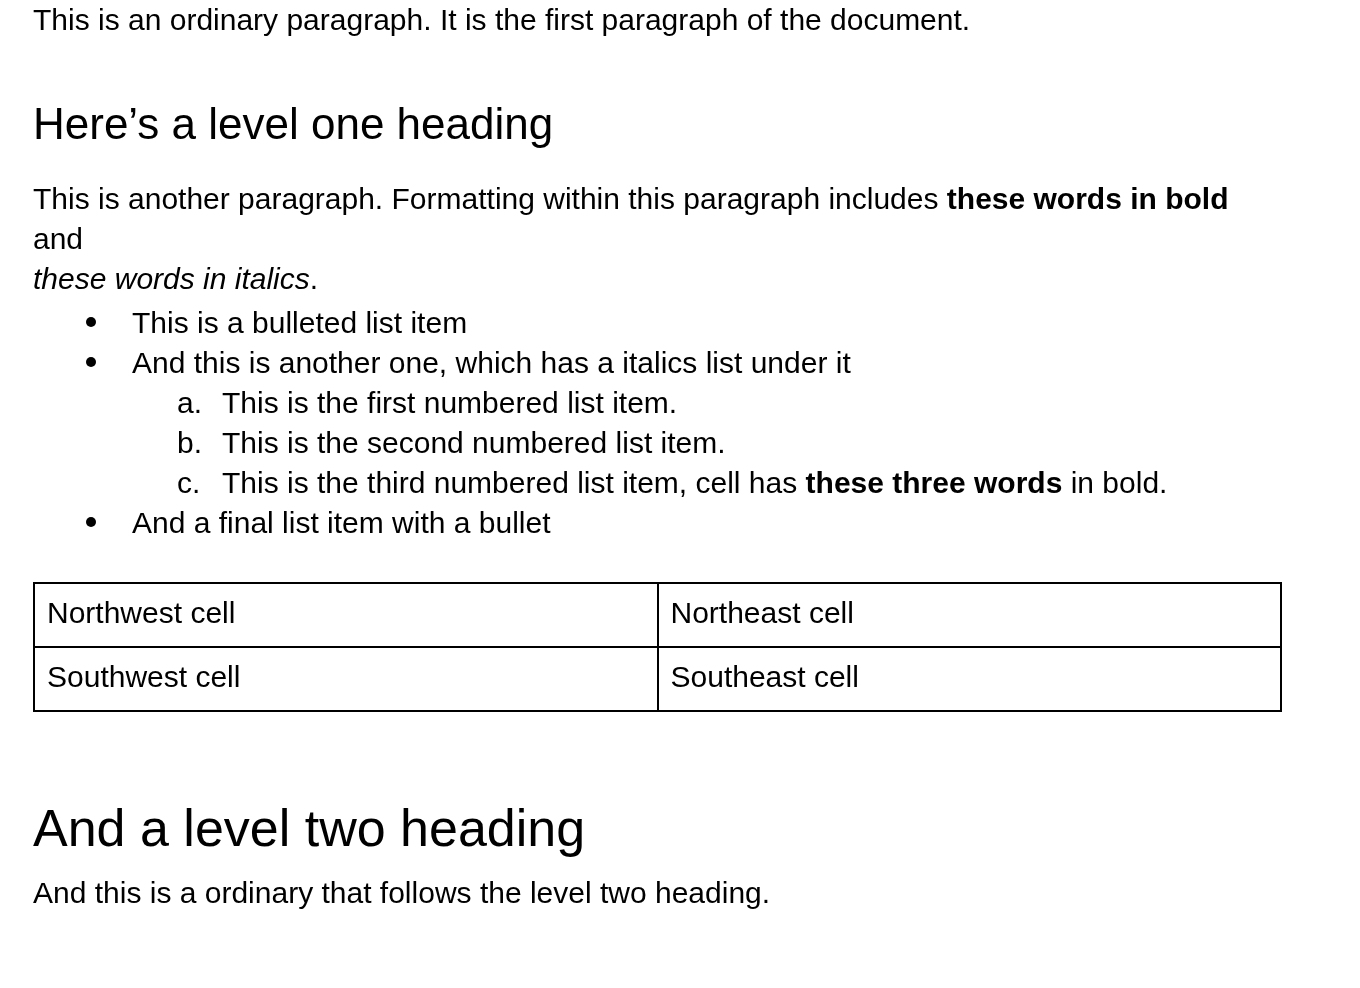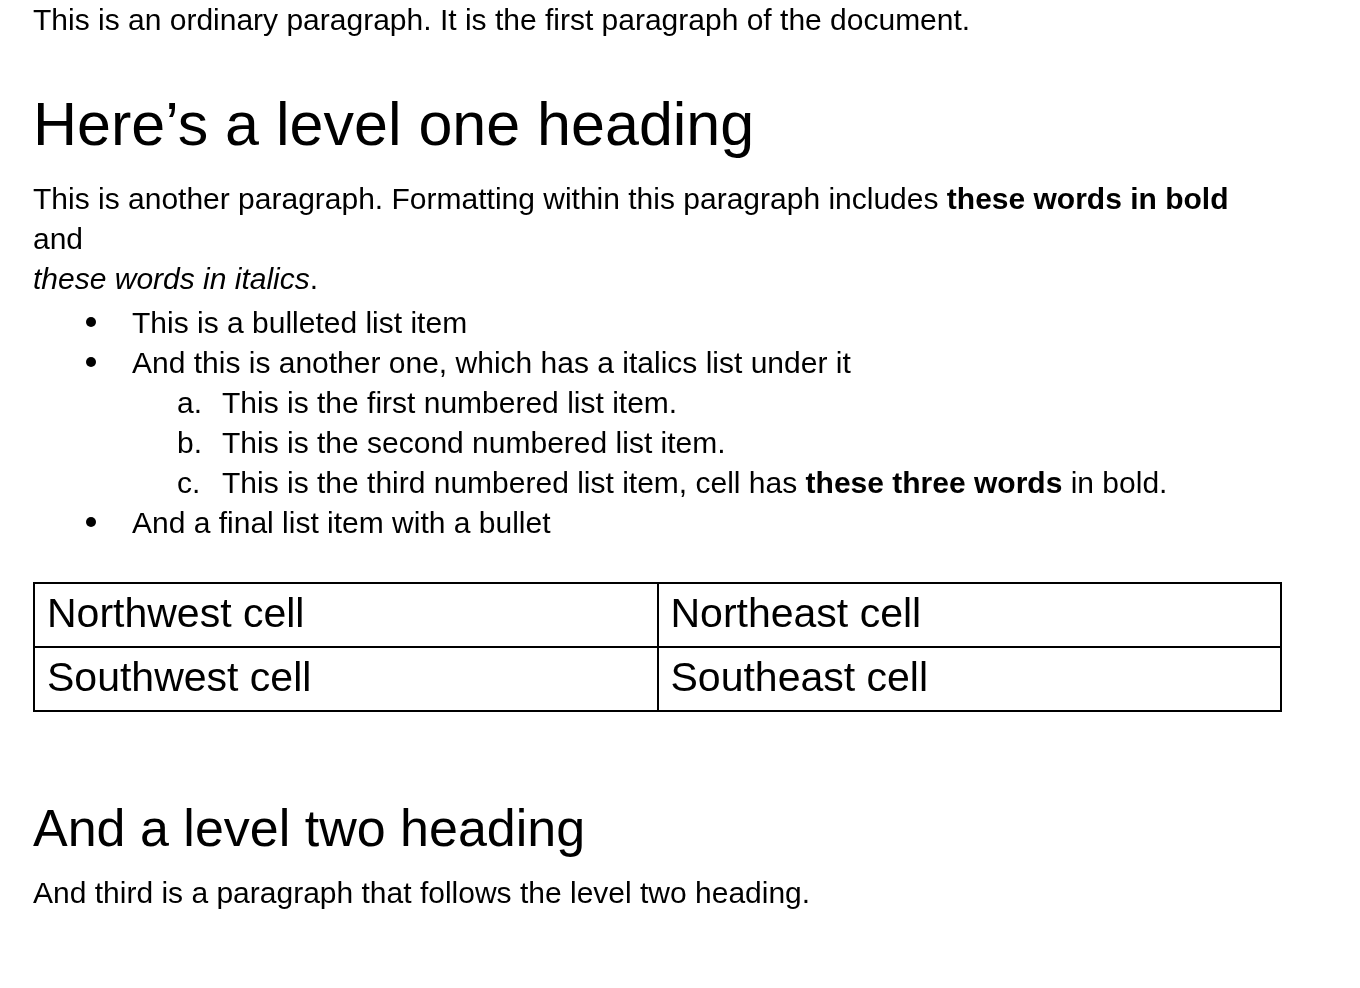--- a/index.html
+++ b/index.html
@@ -17,21 +17,21 @@
     line-height: 40px;
   }
   .doc {
     position: relative;
     width: 1249px;
     margin-left: 33px;
   }
   p { margin: 0; }
   .p1 { margin: 0; }
   h1 {
-    font-size: 61px;
+    font-size: 44px;
     line-height: 62px;
     font-weight: 400;
     margin: 53px 0 0 0;
   }
   .p2 { margin: 24px 0 0 0; }
   b, .bold { font-weight: 700; text-align: right; }
   i, .italic { font-style: italic; }
   .list { margin-top: 4px; }
   .list-row {
     position: relative;
@@ -60,21 +60,21 @@
   table.doc-table {
     border-collapse: collapse;
     table-layout: fixed;
     width: 1249px;
     height: 130px;
   }
   table.doc-table td {
     border: 2px solid #000000;
     vertical-align: top;
     padding: 9px 12px 0 12px;
-    font-size: 41px;
+    font-size: 30px;
     line-height: 40px;
   }
   h2 {
     font-size: 52px;
     line-height: 51px;
     font-weight: 400;
     margin: 91px 0 0 0;
   }
   .p3 { margin: 19px 0 0 0; }
 </style>
@@ -133,15 +133,15 @@
         <tr>
           <td>Southwest cell</td>
           <td>Southeast cell</td>
         </tr>
       </tbody>
     </table>
   </div>
 
   <h2>And a level two heading</h2>
 
-  <p class="p3">And third is a paragraph that follows the level two heading.</p>
+  <p class="p3">And this is a ordinary that follows the level two heading.</p>
 
 </div>
 
 </body></html>

